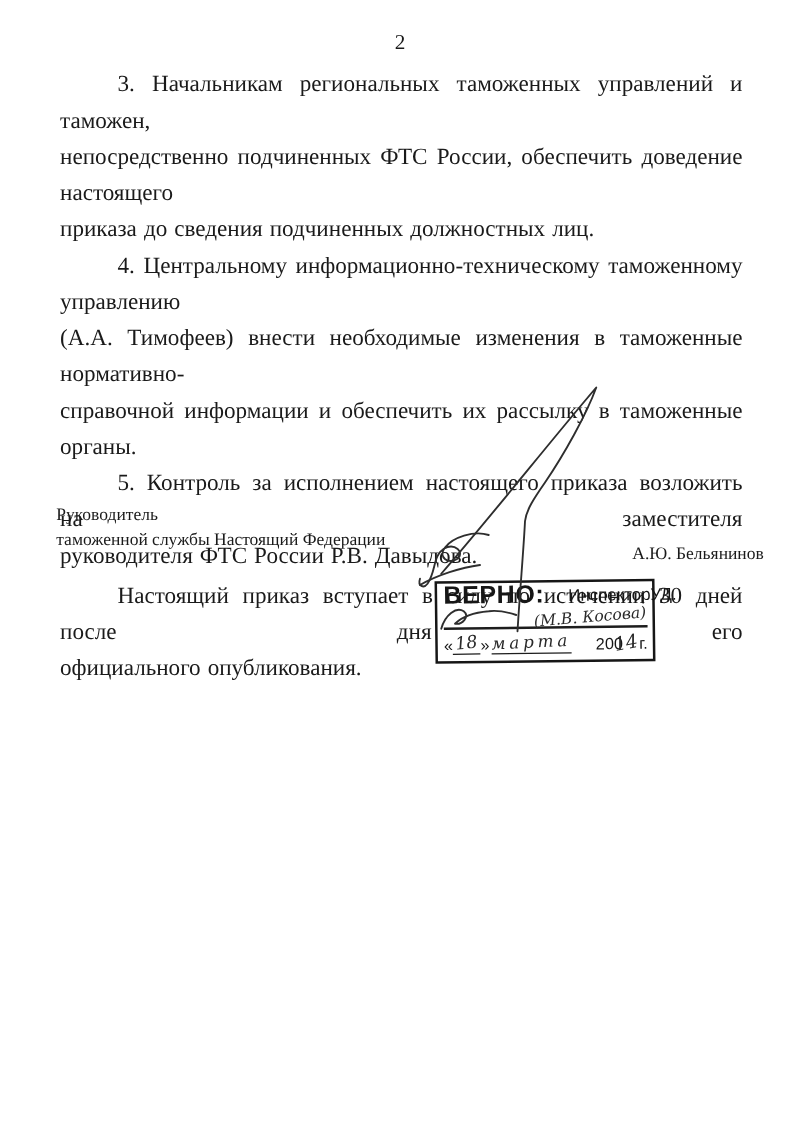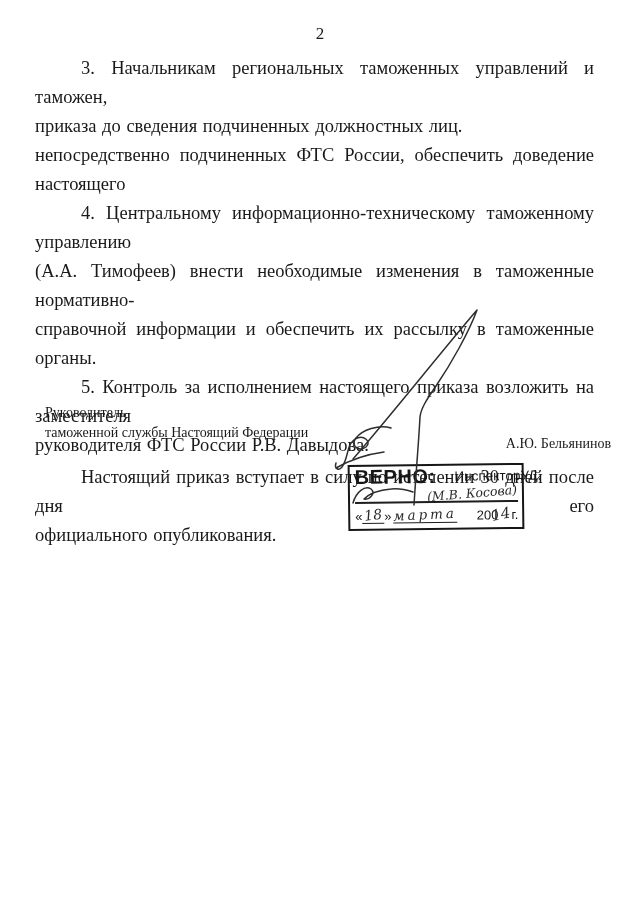--- a/index.html
+++ b/index.html
@@ -5,21 +5,21 @@
   html,body{margin:0;padding:0;background:#ffffff;}
   .page{
     position:relative;width:640px;height:905px;background:#ffffff;overflow:hidden;
     font-family:"Liberation Serif",serif;color:#1a1a1a;
   }
   .page-number{
     position:absolute;top:24px;left:0;width:100%;text-align:center;
     font-size:17px;
   }
   .content{
-    position:absolute;left:35px;right:46px;top:54px;
+    position:absolute;left:48px;right:46px;top:54px;
     font-size:18.5px;line-height:29px;
   }
   .para{margin:0;padding:0;}
   .closing{margin-top:3px;}
   .line{display:block;text-align:justify;text-align-last:justify;word-spacing:1px;}
   .line.first{text-indent:46px;}
   .line.last{text-align-last:left;}
   .sig-block{position:absolute;left:45px;top:403px;font-size:14px;line-height:19.5px;}
   .sig-line{display:block;}
   .sig-name{position:absolute;top:436px;right:29px;font-size:14px;}
@@ -53,22 +53,22 @@
 </head>
 <body>
 
 <div class="page">
 
   <div class="page-number">2</div>
 
   <div class="content">
     <p class="para">
       <span class="line first">3. Начальникам региональных таможенных управлений и таможен,</span>
+      <span class="line">непосредственно подчиненных ФТС России, обеспечить доведение настоящего</span>
       <span class="line last">приказа до сведения подчиненных должностных лиц.</span>
-      <span class="line">непосредственно подчиненных ФТС России, обеспечить доведение настоящего</span>
     </p>
     <p class="para">
       <span class="line first">4. Центральному информационно-техническому таможенному управлению</span>
       <span class="line">(А.А. Тимофеев) внести необходимые изменения в таможенные нормативно-</span>
       <span class="line last">справочной информации и обеспечить их рассылку в таможенные органы.</span>
     </p>
     <p class="para">
       <span class="line first">5. Контроль за исполнением настоящего приказа возложить на заместителя</span>
       <span class="line last">руководителя ФТС России Р.В. Давыдова.</span>
     </p>

